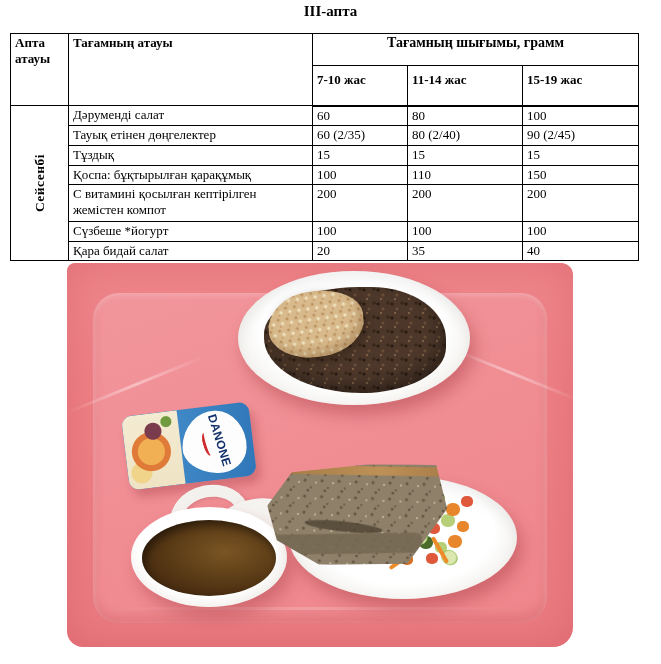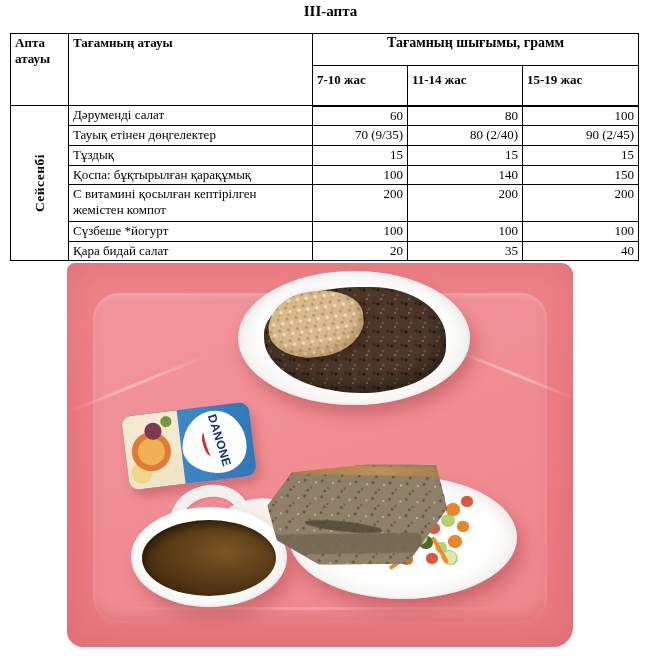--- a/index.html
+++ b/index.html
@@ -16,21 +16,21 @@
   table.menu td{border:1px solid #000;vertical-align:top;padding:1px 4px;line-height:16px;
                 overflow:hidden;}
   td.hc{font-weight:bold;}
   tr.h1{height:32px;}
   tr.h2{height:40px;}
   tr.h2 td{border-bottom-width:2px;text-align:left;padding-top:6px;}
   td.out{text-align:center;vertical-align:middle;padding-top:2px;font-size:14px;}
   td.daycell{position:relative;}
   .vert{position:absolute;left:50%;top:50%;transform:translate(-50%,-50%) rotate(-90deg);
         font-weight:bold;white-space:nowrap;font-size:13.5px;letter-spacing:.5px;}
-  td.num{text-align:right;}
+  td.num{text-align:left;}
   tr.r1{height:20px;} tr.r2{height:20px;} tr.r3{height:20px;} tr.r4{height:19px;}
   tr.r5{height:37px;} tr.r6{height:20px;font-family:Liberation Serif, serif;} tr.r7{height:16px;}
 
   
   .photo{position:absolute;left:67px;top:263px;width:506px;height:384px;
          background:linear-gradient(180deg,#ef868b 0%,#ee8186 35%,#ea7b81 100%);
          border-radius:8px 12px 20px 16px;overflow:hidden;
          box-shadow:inset 0 0 46px rgba(198,70,80,.35);}
   .floor{position:absolute;left:26px;top:30px;width:454px;height:330px;border-radius:26px;
          background:linear-gradient(160deg,#f2969c 0%,#f08e94 45%,#ee868c 100%);
@@ -169,34 +169,34 @@
         <td class="daycell" rowspan="7">
           <span class="vert">Сейсенбі</span>
         </td>
         <td>Дәруменді салат</td>
         <td class="num">60</td>
         <td class="num">80</td>
         <td class="num">100</td>
       </tr>
       <tr class="r2">
         <td>Тауық етінен дөңгелектер</td>
-        <td class="num">70 (9/35)</td>
+        <td class="num">60 (2/35)</td>
         <td class="num">80 (2/40)</td>
         <td class="num">90 (2/45)</td>
       </tr>
       <tr class="r3">
         <td>Тұздық</td>
         <td class="num">15</td>
         <td class="num">15</td>
         <td class="num">15</td>
       </tr>
       <tr class="r4">
         <td>Қоспа: бұқтырылған қарақұмық</td>
         <td class="num">100</td>
-        <td class="num">140</td>
+        <td class="num">110</td>
         <td class="num">150</td>
       </tr>
       <tr class="r5">
         <td>С витамині қосылған кептірілген жемістен компот</td>
         <td class="num">200</td>
         <td class="num">200</td>
         <td class="num">200</td>
       </tr>
       <tr class="r6">
         <td>Сүзбеше *йогурт</td>

